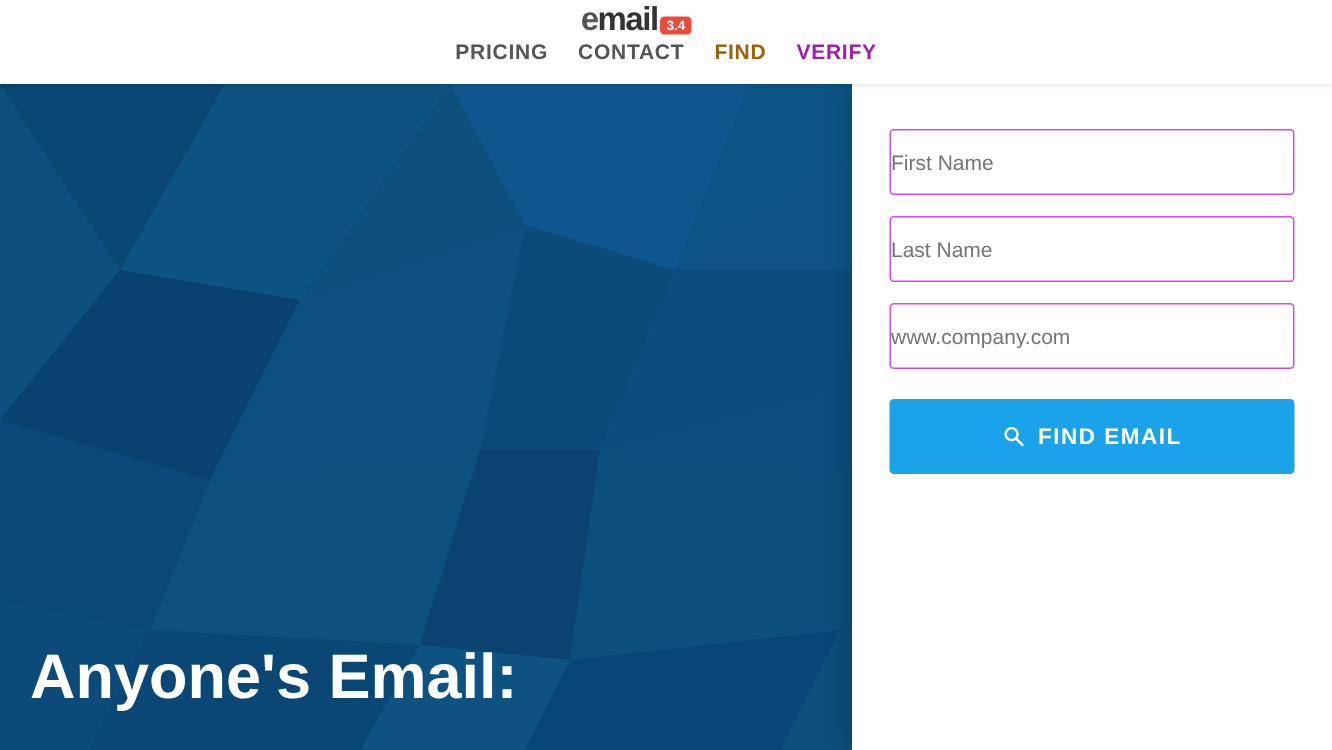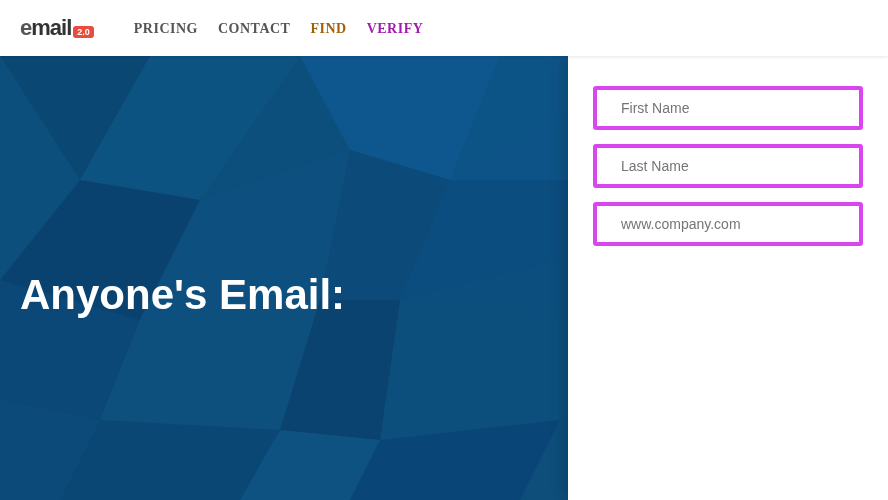--- a/index.html
+++ b/index.html
@@ -16,20 +16,21 @@
     .navbar {
       position: absolute;
       top: 0; left: 0; right: 0;
       height: 56px;
       background: #fff;
       display: flex;
       align-items: center;
       padding: 0 20px;
       z-index: 10;
       box-shadow: 0 1px 3px rgba(0,0,0,0.1);
+      flex-direction: column;
     }
 
     .logo {
       display: flex;
       align-items: center;
       margin-right: 40px;
     }
 
     .logo-text {
       font-size: 22px;
@@ -48,21 +49,20 @@
       margin-left: 2px;
       align-self: flex-end;
       margin-bottom: 3px;
     }
 
     .nav-links {
       display: flex;
       align-items: flex-end;
       gap: 20px;
       list-style: none;
-      font-family: Liberation Serif, serif;
     }
 
     .nav-link {
       font-size: 14px;
       font-weight: 600;
       color: #555;
       text-decoration: none;
       text-transform: uppercase;
       letter-spacing: 0.5px;
       cursor: pointer;
@@ -79,21 +79,21 @@
       overflow: hidden;
     }
 
     .hero-content {
       position: absolute;
       top: 56px;
       left: 0;
       right: 0;
       bottom: 0;
       display: flex;
-      align-items: center;
+      align-items: flex-end;
       padding: 60px 0 0 20px;
     }
 
     .hero-text {
       flex: 1;
       max-width: 480px;
       color: #fff;
     }
 
     .hero-title {
@@ -140,23 +140,23 @@
     .find-card-title {
       font-size: 18px;
       font-weight: 600;
       color: #333;
       margin-bottom: 22px;
     }
 
     .form-field {
       width: 100%;
       height: 44px;
-      border: 4px solid #d946ef;
+      border: 1px solid #d946ef;
       border-radius: 3px;
-      padding: 0 24px;
+      padding: 0 0;
       font-size: 14px;
       color: #888;
       margin-bottom: 14px;
       outline: none;
     }
 
     .find-email-btn {
       width: 100%;
       height: 50px;
       background: #1aa3e8;
@@ -188,21 +188,21 @@
     }
   </style>
 </head>
 <body>
 
 <nav class="navbar">
   <div class="logo">
     <span class="logo-text">
       <span style="color:#555">e</span><span>mail</span>
     </span>
-    <span class="logo-badge">2.0</span>
+    <span class="logo-badge">3.4</span>
   </div>
   <ul class="nav-links">
     <li>
       <a class="nav-link">PRICING</a>
     </li>
     <li>
       <a class="nav-link">CONTACT</a>
     </li>
     <li>
       <a class="nav-link active-find">FIND</a>
@@ -242,14 +242,21 @@
       <h1 class="hero-title">Anyone's Email:</h1>
     </div>
   </div>
 
   <div class="find-card">
 
     <input class="form-field" type="text" placeholder="First Name" style="">
     <input class="form-field" type="text" placeholder="Last Name" style="">
     <input class="form-field" type="text" placeholder="www.company.com" style="">
 
+    <button class="find-email-btn">
+      <svg class="search-icon-svg" viewBox="0 0 20 20" fill="white" xmlns="http://www.w3.org/2000/svg">
+        <circle cx="8" cy="8" r="5" stroke="white" stroke-width="2" fill="none"></circle>
+        <line x1="12" y1="12" x2="17" y2="17" stroke="white" stroke-width="2" stroke-linecap="round"></line>
+      </svg>
+      <span>FIND EMAIL</span>
+    </button>
   </div>
 </div>
 
 </body></html>

